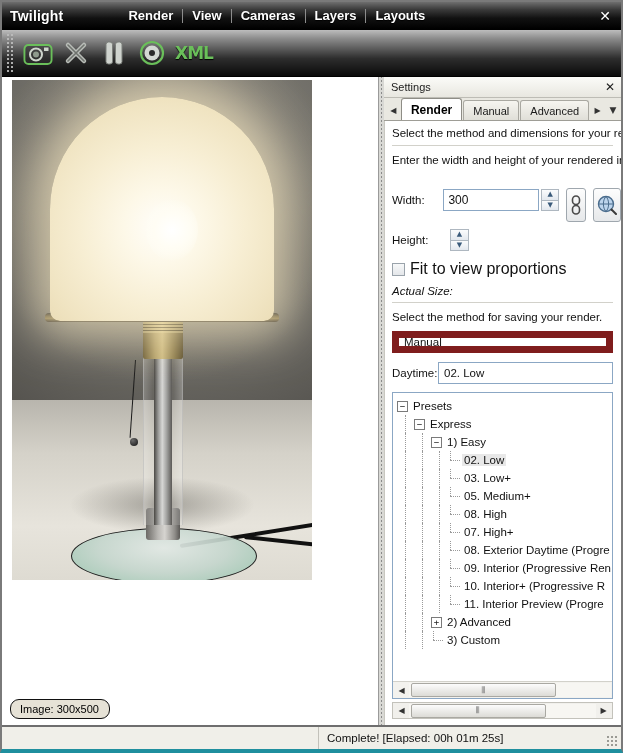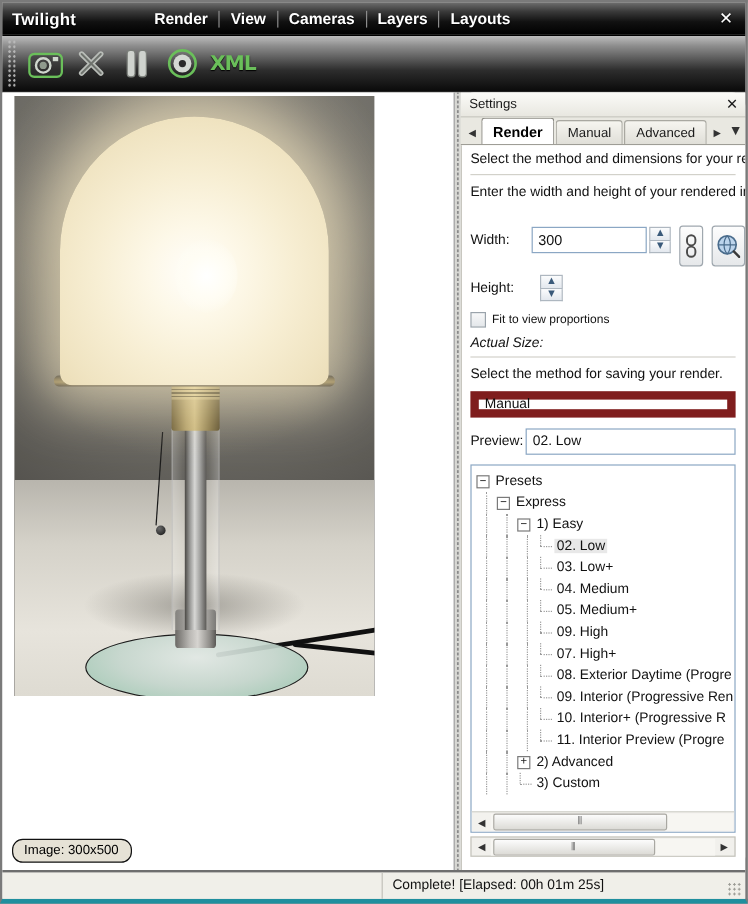--- a/index.html
+++ b/index.html
@@ -290,21 +290,21 @@
     display: flex; align-items: center; justify-content: center;
   }
   .icon-btn.wide { width: 30px; }
 
   .checkbox-row { display: flex; align-items: center; margin-top: 9px; }
   .cbox {
     width: 13px; height: 13px; border: 1px solid #9aa3ab;
     background: linear-gradient(to bottom, #f7f8f9, #e4e7ea);
     margin-right: 5px;
   }
-  .cbox-label { font-size: 10px; color: #111; }
+  .cbox-label { font-size: 16px; color: #111; }
   .actual-size { font-size: 11.5px; font-style: italic; color: #111; margin-top: 7px; }
 
   .combo {
     height: 22px; margin: 3px 8px 0 0;
     border: 7px solid #7f1d1d;
     background: #fff;
     display: flex; align-items: center; padding-left: 5px;
     font-size: 11.5px; color: #111;
   }
   .preset-row { display: flex; align-items: center; margin-top: 9px; }
@@ -542,21 +542,21 @@
         </div>
 
         <div class="actual-size">Actual Size:</div>
         <div class="rule" style="margin-top:5px"></div>
 
         <div class="hint">Select the method for saving your render.</div>
 
         <div class="combo">Manual</div>
 
         <div class="preset-row">
-          <span class="preset-label">Preview:</span>
+          <span class="preset-label">Daytime:</span>
           <span class="preset-input">02. Low</span>
         </div>
 
         <div id="tree-box">
           <div id="tree-scroll">
               <div class="tnode">
                 <span class="guides"></span>
                 <span class="expander">−</span>
                 <span class="tlabel">Presets</span>
               </div>
@@ -593,39 +593,30 @@
                 <span class="elbow"></span>
                 <span class="tlabel">03. Low+</span>
               </div>
               <div class="tnode">
                 <span class="guides">
                   <span class="guide v"></span>
                   <span class="guide v"></span>
                   <span class="guide v"></span>
                 </span>
                 <span class="elbow"></span>
-                <span class="tlabel">04. Medium</span>
-              </div>
-              <div class="tnode">
-                <span class="guides">
-                  <span class="guide v"></span>
-                  <span class="guide v"></span>
-                  <span class="guide v"></span>
-                </span>
-                <span class="elbow"></span>
                 <span class="tlabel">05. Medium+</span>
               </div>
               <div class="tnode">
                 <span class="guides">
                   <span class="guide v"></span>
                   <span class="guide v"></span>
                   <span class="guide v"></span>
                 </span>
                 <span class="elbow"></span>
-                <span class="tlabel">09. High</span>
+                <span class="tlabel">08. High</span>
               </div>
               <div class="tnode">
                 <span class="guides">
                   <span class="guide v"></span>
                   <span class="guide v"></span>
                   <span class="guide v"></span>
                 </span>
                 <span class="elbow"></span>
                 <span class="tlabel">07. High+</span>
               </div>

